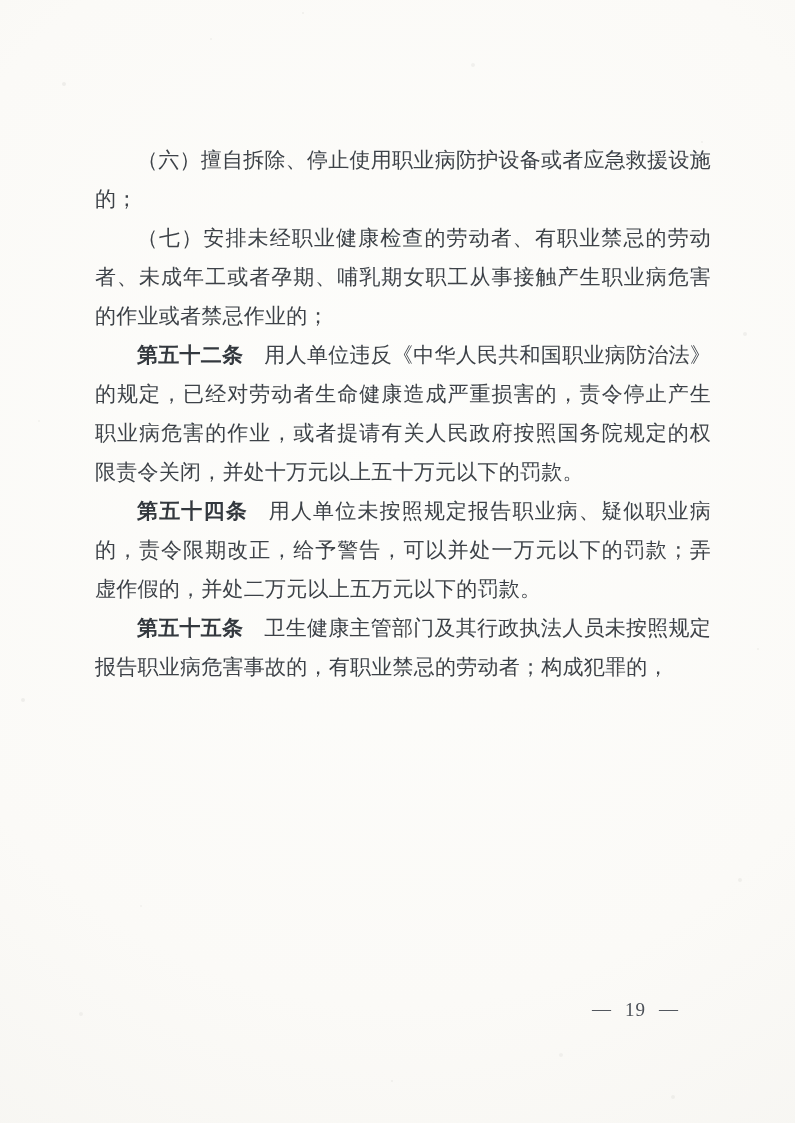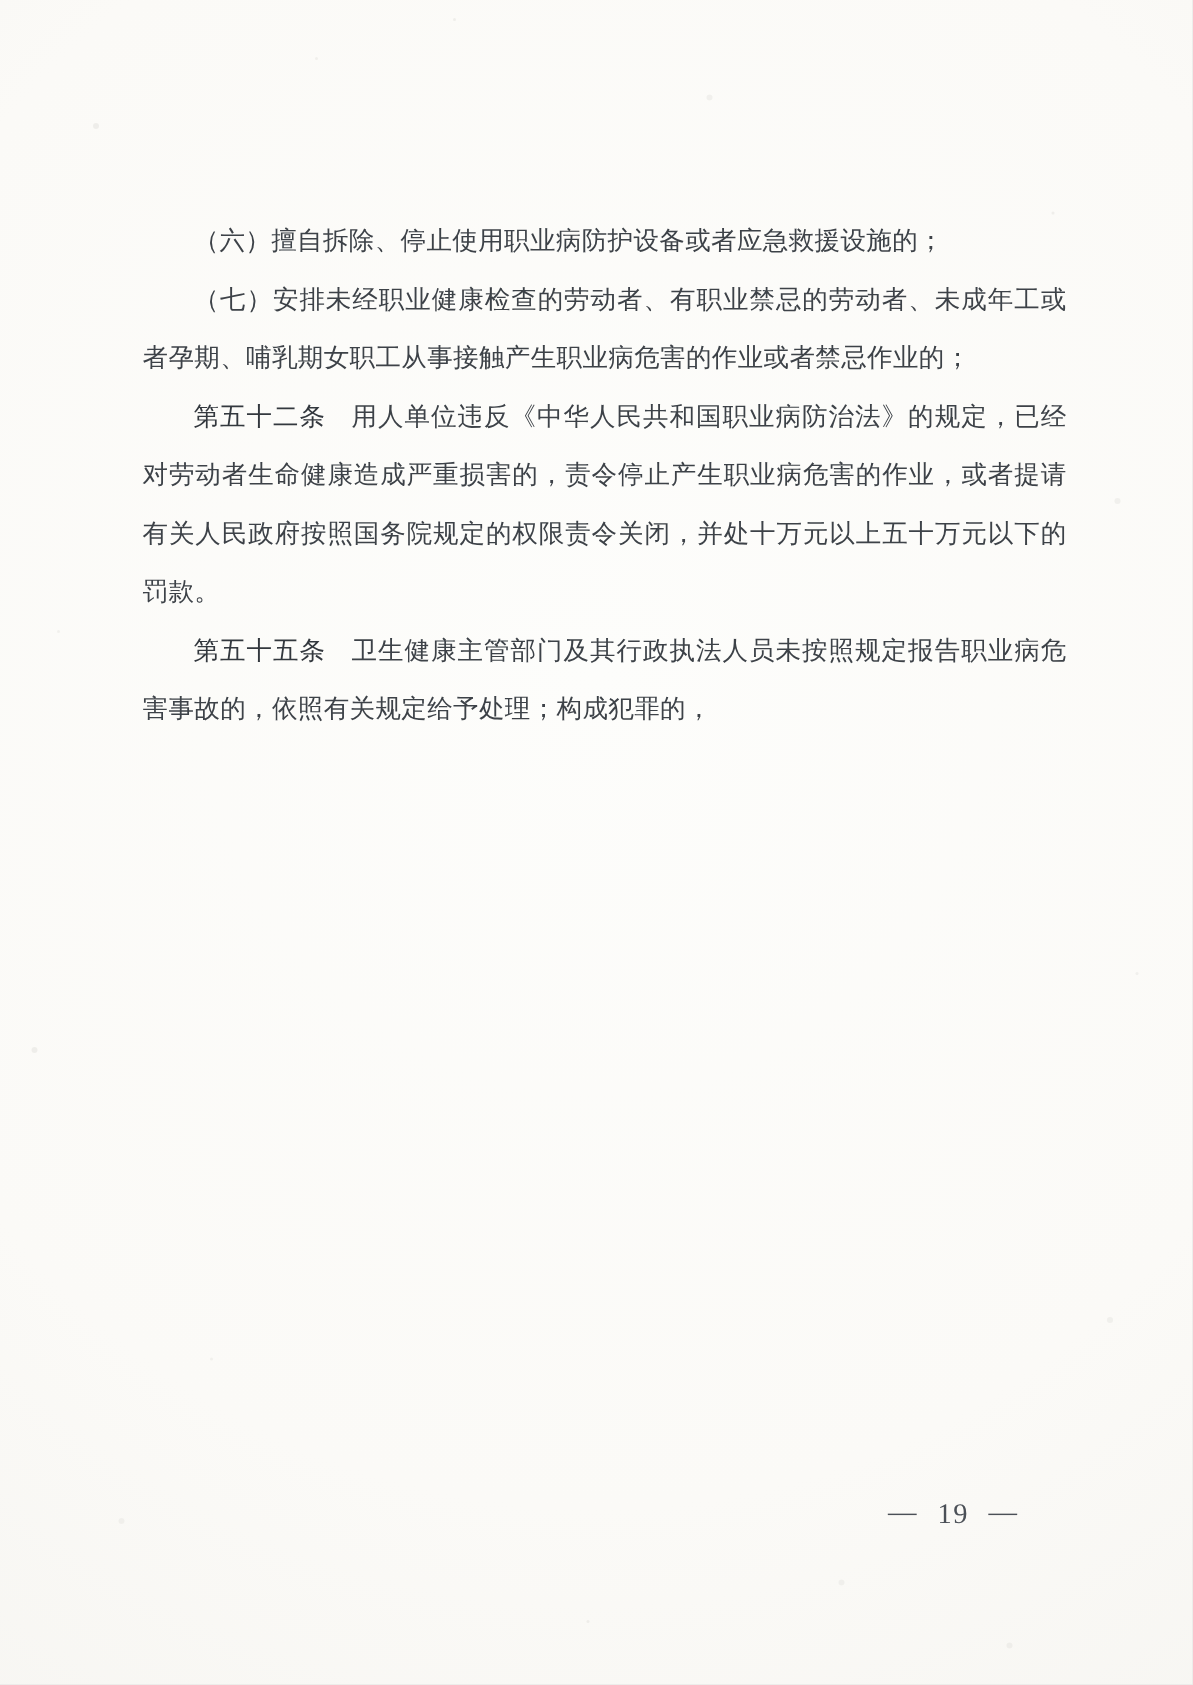--- a/index.html
+++ b/index.html
@@ -40,33 +40,33 @@
       140px 905px 0 0 #e8e7e3,
       739px 879px 0 1px #e6e5e1,
       302px 12px 0 0 #e3e2de,
       560px 1054px 0 1px #e8e7e3;
   }
   .text-block {
     position: absolute;
     left: 95px;
     top: 141px;
     width: 616px;
-    font-size: 17px;
+    font-size: 21px;
     line-height: 39px;
     letter-spacing: 0.25px;
     color: #3d4248;
     text-align: justify;
     text-justify: inter-ideograph;
   }
   .para {
     margin: 0;
     text-indent: 2em;
   }
   .para-lead {
-    font-weight: 400;
+    font-weight: 700;
     color: #33383e;
   }
   .para-lead:not(:empty) {
     margin-right: 1em;
   }
   .folio {
     position: absolute;
     left: 592px;
     top: 999px;
     display: flex;
@@ -84,21 +84,22 @@
 </head>
 <body>
 
 <div class="page">
   <div class="speckles"></div>
 
   <div class="text-block">
     <p class="para"><span class="para-lead"></span><span class="para-text">（六）擅自拆除、停止使用职业病防护设备或者应急救援设施的；</span></p>
     <p class="para"><span class="para-lead"></span><span class="para-text">（七）安排未经职业健康检查的劳动者、有职业禁忌的劳动者、未成年工或者孕期、哺乳期女职工从事接触产生职业病危害的作业或者禁忌作业的；</span></p>
     <p class="para"><span class="para-lead">第五十二条</span><span class="para-text">用人单位违反《中华人民共和国职业病防治法》的规定，已经对劳动者生命健康造成严重损害的，责令停止产生职业病危害的作业，或者提请有关人民政府按照国务院规定的权限责令关闭，并处十万元以上五十万元以下的罚款。</span></p>
-    <p class="para"><span class="para-lead">第五十五条</span><span class="para-text">卫生健康主管部门及其行政执法人员未按照规定报告职业病危害事故的，依照有关规定给予处理；构成犯罪的，</span></p>
+    <p class="para"><span class="para-lead">第五十四条</span><span class="para-text">用人单位未按照规定报告职业病、疑似职业病的，责令限期改正，给予警告，可以并处一万元以下的罚款；弄虚作假的，并处二万元以上五万元以下的罚款。</span></p>
+    <p class="para"><span class="para-lead">第五十五条</span><span class="para-text">卫生健康主管部门及其行政执法人员未按照规定报告职业病危害事故的，有职业禁忌的劳动者；构成犯罪的，</span></p>
   </div>
 
   <div class="folio">
     <span class="dash">—</span>
     <span class="num">19</span>
     <span class="dash">—</span>
   </div>
 </div>
 
 </body></html>

